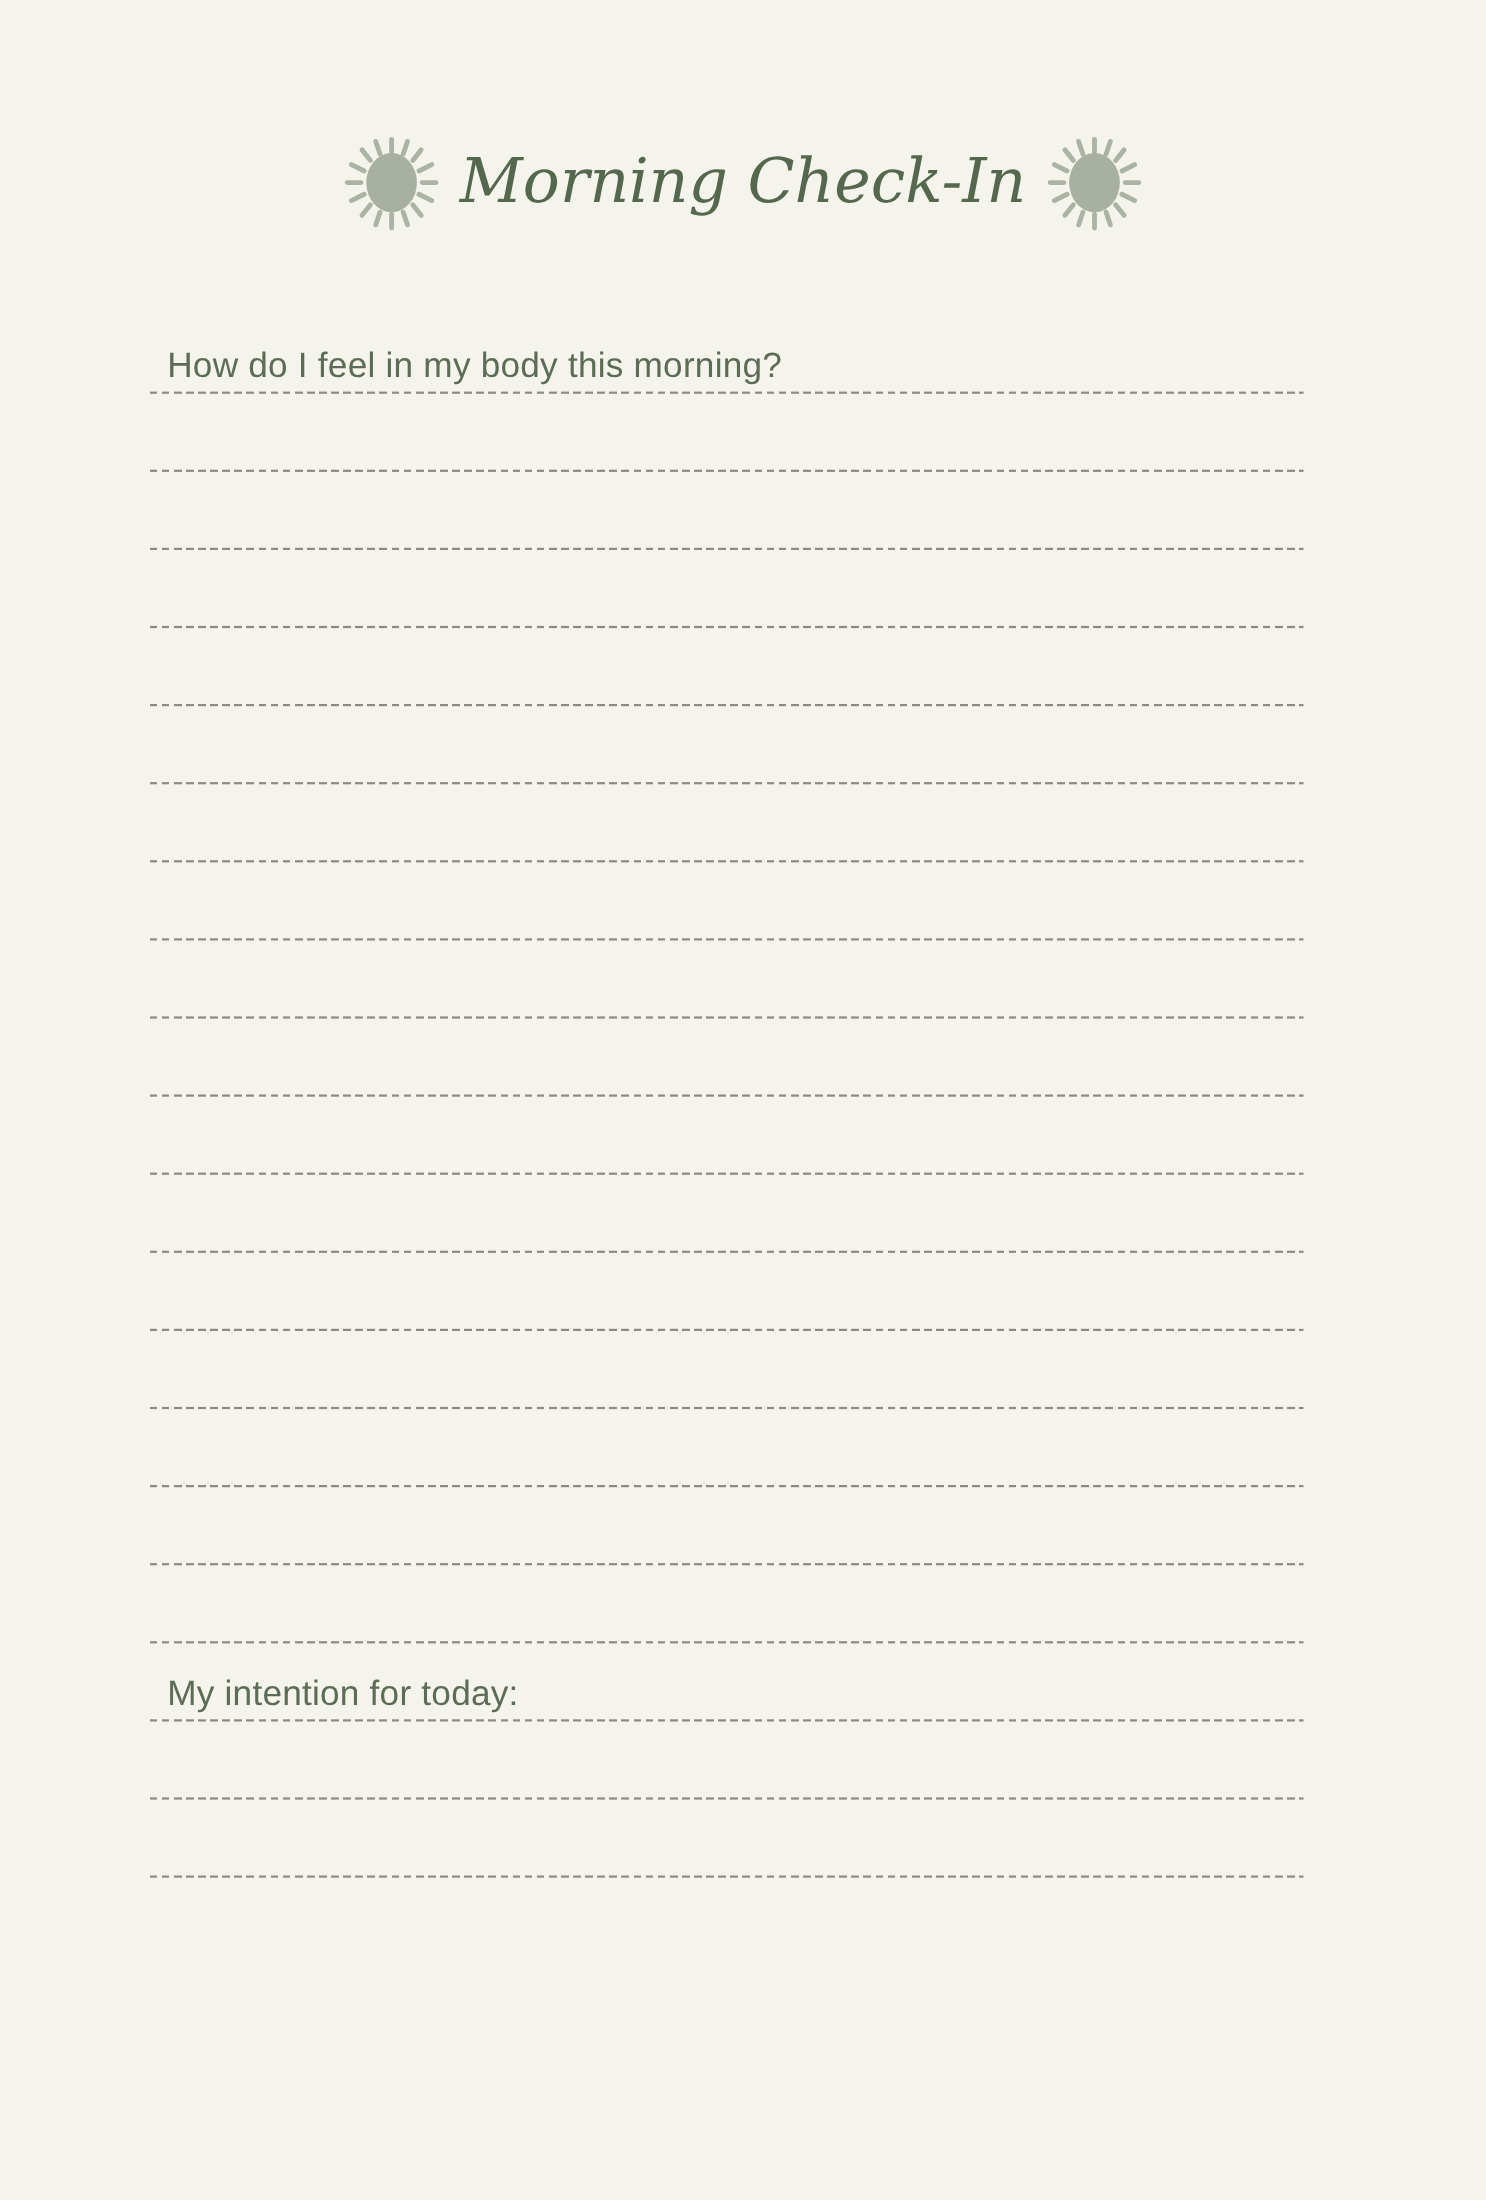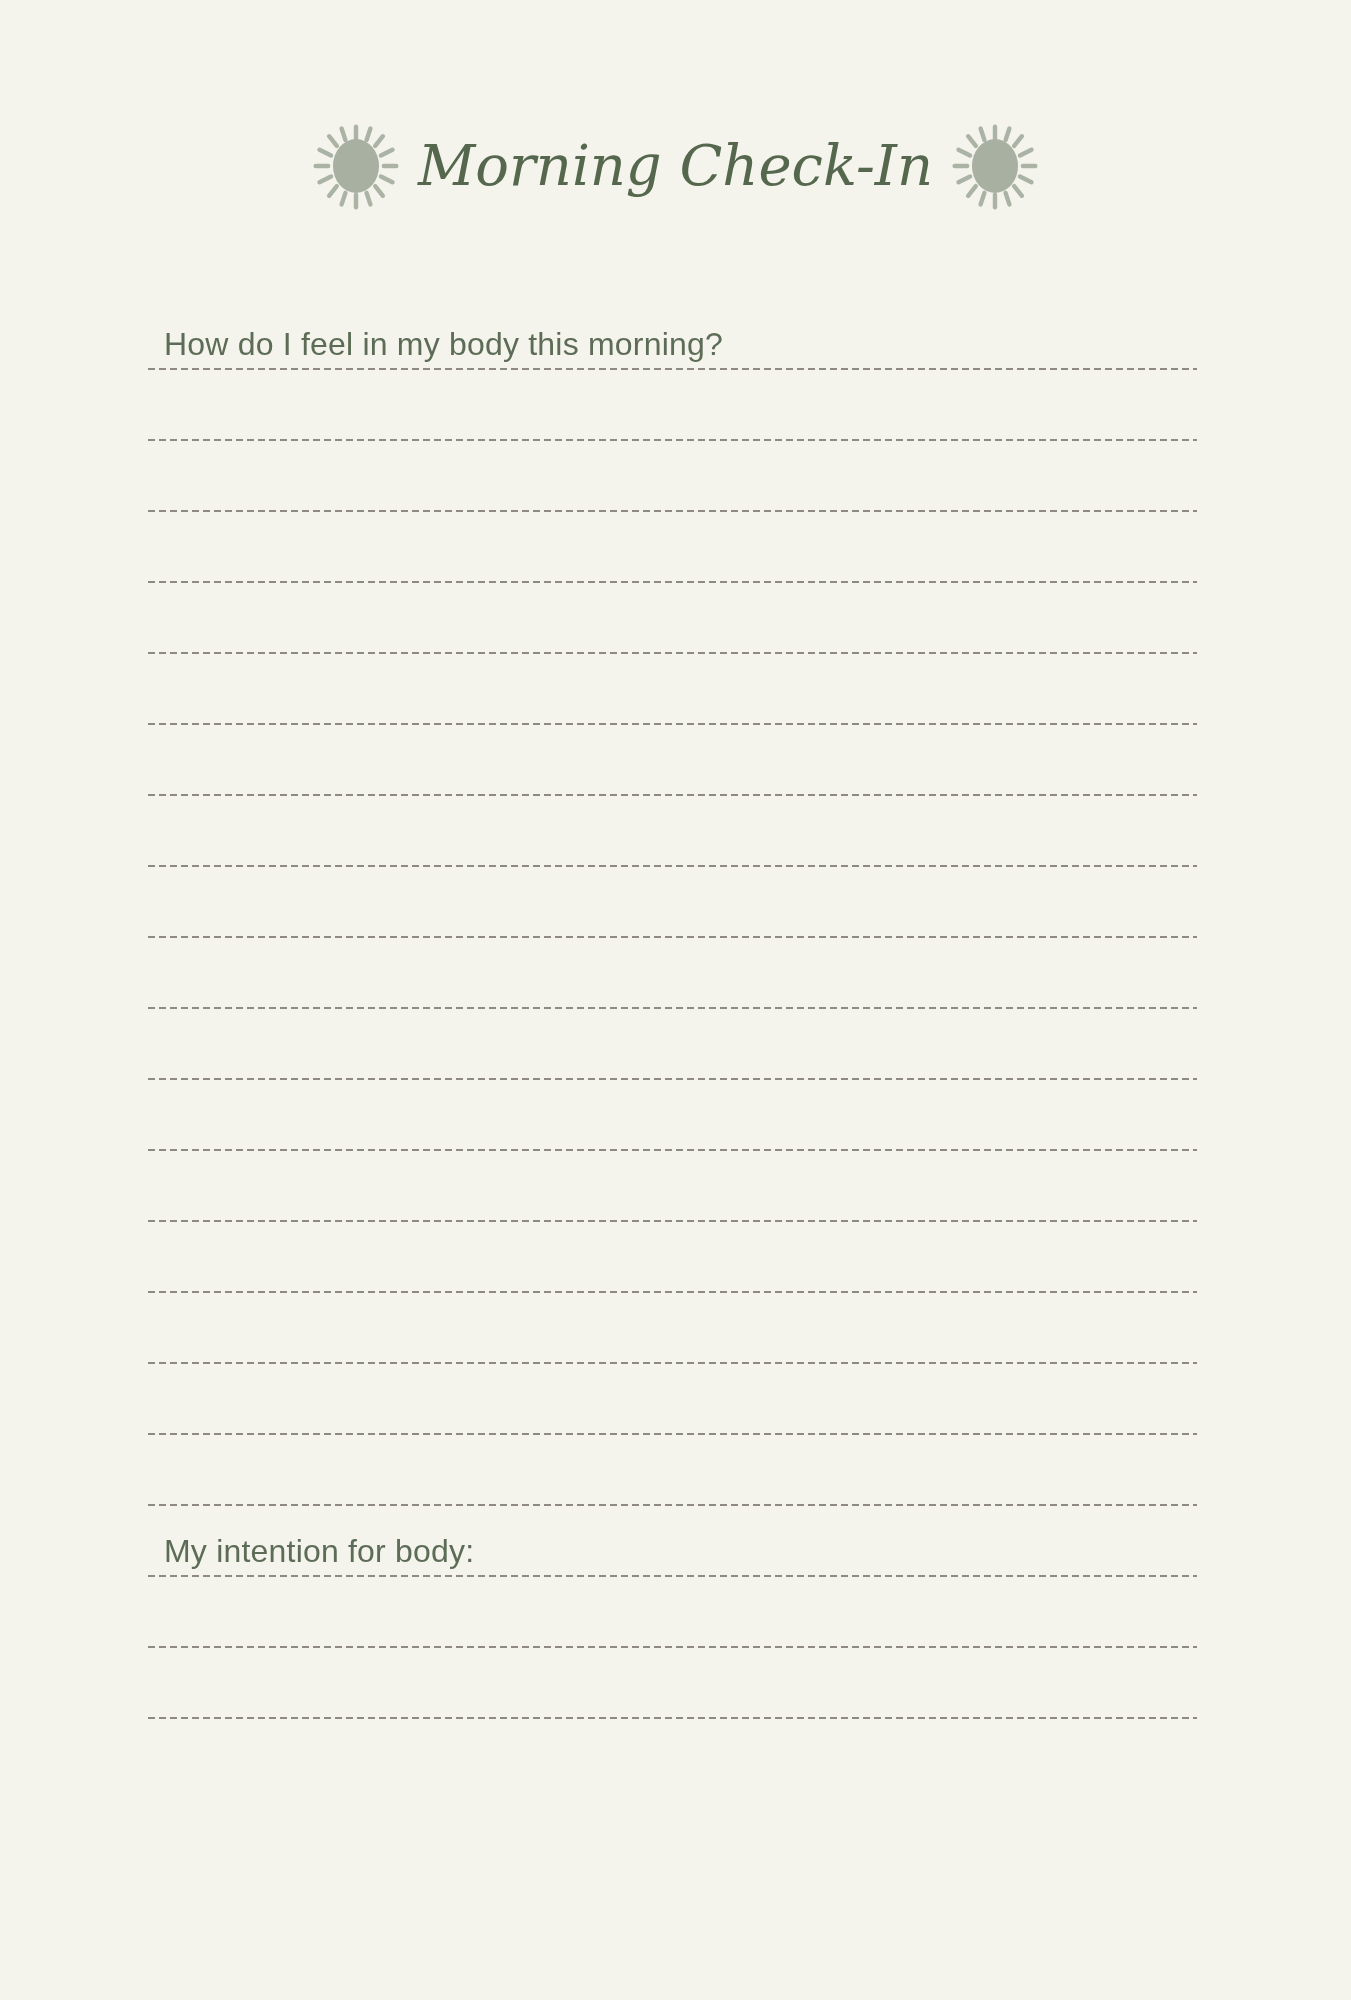--- a/index.html
+++ b/index.html
@@ -20,21 +20,21 @@
     font-style:italic;
     font-size:56px;
     line-height:1.1;
     color:#55684e;
     padding:0 8px;
     white-space:nowrap;
   }
   .sun{width:96px;height:96px;flex:0 0 auto;}
   
   .content{
-    position:absolute;top:0;left:148px;width:1049px;margin-top:12px;
+    position:absolute;top:0;left:136px;width:1049px;
   }
   .row{position:relative;height:71px;}
   .row.first{height:358px;}
   .dash{
     background-image:repeating-linear-gradient(90deg,#8e8a82 0 7px,rgba(0,0,0,0) 7px 11px);
     background-size:100% 2.4px;
     background-repeat:no-repeat;
     background-position:left bottom;
   }
   .q-label{
@@ -120,20 +120,20 @@
         <div class="row dash"></div>
         <div class="row dash"></div>
         <div class="row dash"></div>
         <div class="row dash"></div>
         <div class="row dash"></div>
         <div class="row dash"></div>
       </section>
 
     <section>
       <div class="row dash">
-        <span class="q-label">My intention for body:</span>
+        <span class="q-label">My intention for today:</span>
       </div>
     <div class="row dash"></div>
         <div class="row dash"></div>
       </section>
 
   </div>
 </div>
 
 </body></html>

